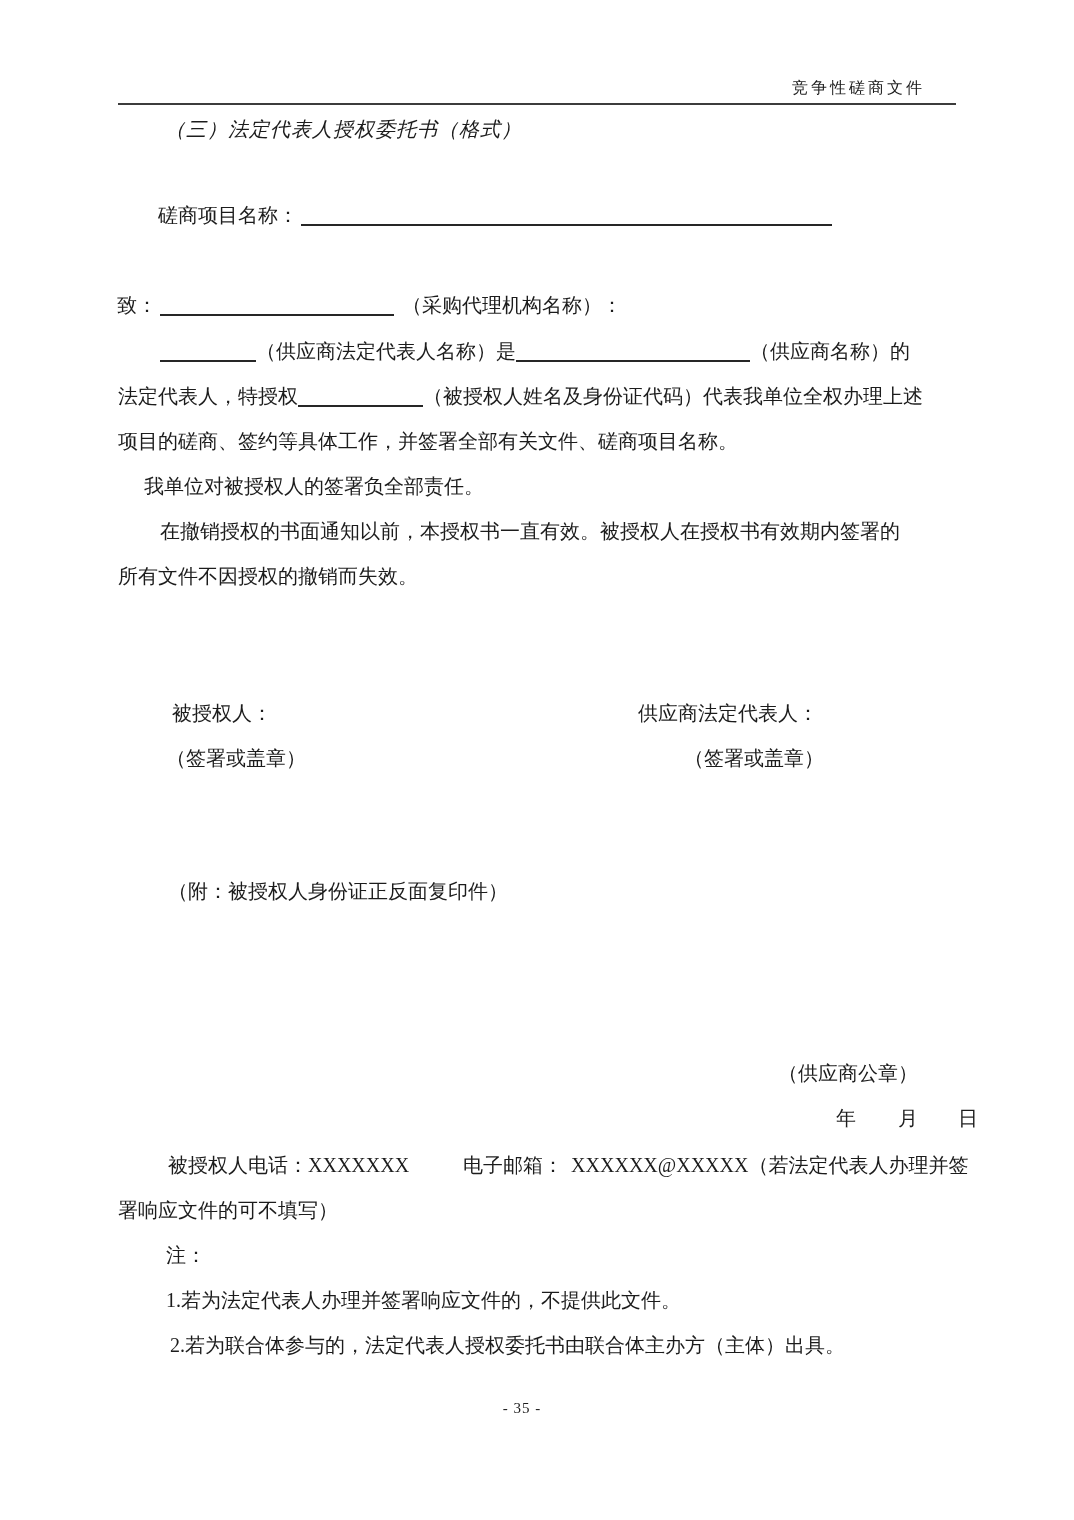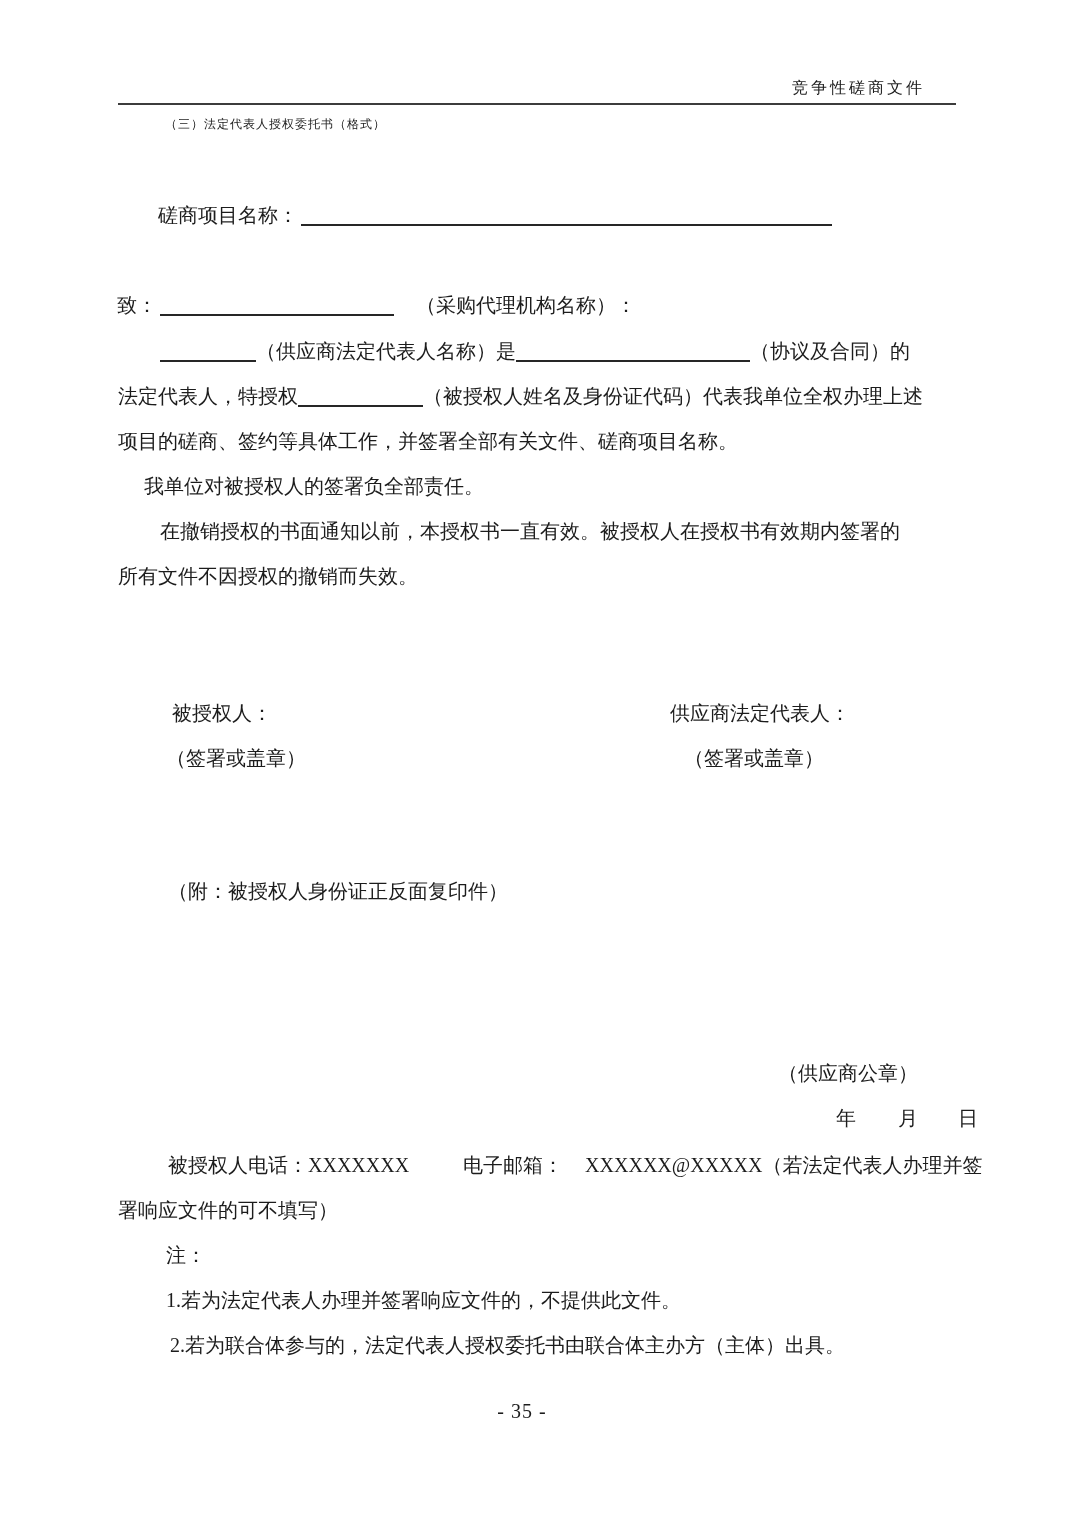--- a/index.html
+++ b/index.html
@@ -3,54 +3,54 @@
 <meta charset="utf-8">
 <style>
   html,body { margin:0; padding:0; background:#ffffff; }
   .page {
     position:relative; width:1044px; height:1520px; background:#ffffff;
     font-family:"Liberation Serif","DejaVu Serif",serif; color:#1c1c1c;
     overflow:hidden;
   }
   .abs { position:absolute; white-space:nowrap; }
   .t20 { font-size:20px; line-height:24px; }
-  .t17 { font-size:20px; }
+  .t17 { font-size:15px; }
   .hdr { top:78px; right:119px; font-size:16px; letter-spacing:3px; }
   .rule { top:103px; left:118px; width:838px; height:2px; background:#3c3c3c; }
-  .title { top:116px; left:165px; font-size:12px; letter-spacing:1px; }
+  .title { top:116px; left:165px; font-size:20px; letter-spacing:1px;font-style:italic; }
   .project { top:203px; left:158px; }
   .toline { top:293px; left:117px; }
   .l1 { top:339px; left:118px; padding-left:42px; }
   .l2 { top:384px; left:118px; }
   .l3 { top:429px; left:118px; }
   .para2 { top:474px; left:144px; }
   .para3a { top:519px; left:160px; }
   .para3b { top:564px; left:118px;text-align:center; }
   .sigL { top:701px; left:172px; }
-  .sigR { top:701px; left:638px;margin-left:32px; }
+  .sigR { top:701px; left:638px; }
   .sigLs { top:746px; left:166px; }
   .sigRs { top:746px; left:684px; }
   .attach { top:879px; left:168px; }
   .seal { top:1061px; left:778px; }
   .dateline { top:1106px; left:836px; }
   .dm { margin-left:42px; }
   .dd { margin-left:40px; }
   .contact1 { top:1153px; left:168px; }
   .contact2 { top:1198px; left:118px; }
   .noteh { top:1243px; left:166px; }
   .note1 { top:1288px; left:166px; }
   .note2 { top:1333px; left:170px; }
   .footer { top:1400px; left:0; width:100%; text-align:center; letter-spacing:1px; }
   .blank {
     display:inline-block; height:1em;
     border-bottom:2px solid #262626; vertical-align:-4px;
   }
   .w96 { width:96px; } .w125 { width:125px; } .w234 { width:234px; } .w531 { width:531px; }
   .sp54 { display:inline-block; width:54px; }
-  .ml6 { margin-left:22px; }
+  .ml6 { margin-left:8px; }
   .ml3 { margin-left:3px; }
 </style>
 </head>
 <body>
 
 <div class="page">
 
   <div class="abs hdr">竞争性磋商文件</div>
   <div class="abs rule"></div>
 
@@ -58,21 +58,21 @@
 
   <div class="abs t20 project">
     <span>磋商项目名称：</span><span class="blank w531 ml3"></span>
   </div>
 
   <div class="abs t20 toline">
     <span>致：</span><span class="blank w234 ml3"></span><span class="ml6">（采购代理机构名称）：</span>
   </div>
 
   <div class="abs t20 l1">
-    <span class="blank w96"></span><span>（供应商法定代表人名称）是</span><span class="blank w234"></span><span>（协议及合同）的</span>
+    <span class="blank w96"></span><span>（供应商法定代表人名称）是</span><span class="blank w234"></span><span>（供应商名称）的</span>
   </div>
 
   <div class="abs t20 l2">
     <span>法定代表人，特授权</span><span class="blank w125"></span><span>（被授权人姓名及身份证代码）代表我单位全权办理上述</span>
   </div>
 
   <div class="abs t20 l3">项目的磋商、签约等具体工作，并签署全部有关文件、磋商项目名称。</div>
 
   <div class="abs t20 para2">我单位对被授权人的签署负全部责任。</div>
 

